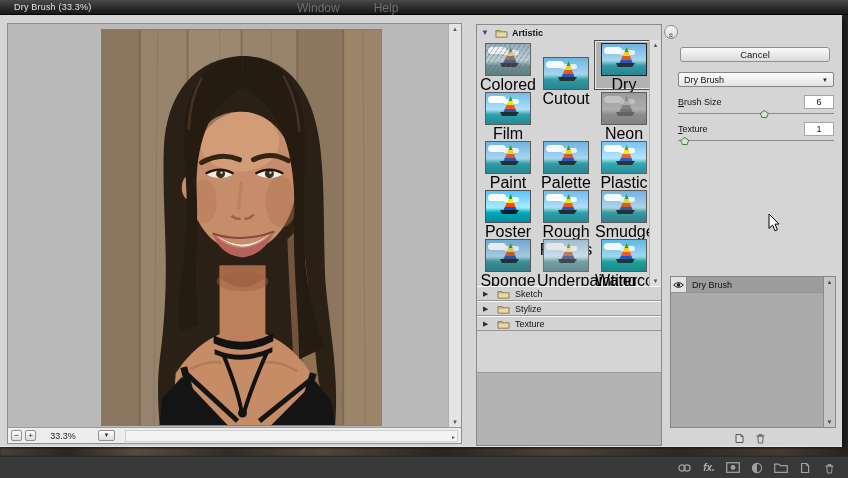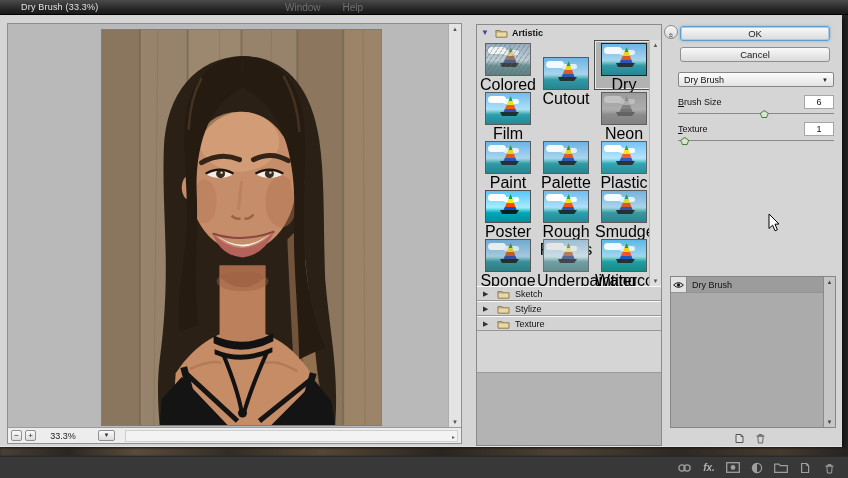--- a/index.html
+++ b/index.html
@@ -3,23 +3,23 @@
 <meta charset="utf-8">
 <style>
   html,body{margin:0;padding:0;background:#202020;}
   *{box-sizing:border-box;font-family:"Liberation Sans","DejaVu Sans",sans-serif;}
   .screen{position:relative;width:848px;height:478px;overflow:hidden;background:#262626;}
 
   
   .titlebar{position:absolute;left:0;top:0;width:848px;height:15px;
     background:linear-gradient(#4a4a4a,#242424 70%,#1b1b1b);
     border-bottom:1px solid #000;display:flex;align-items:center;}
-  .titlebar .title{color:#e3e3e3;font-size:9px;padding-left:21px;letter-spacing:.2px;}
+  .titlebar .title{color:#e3e3e3;font-size:9px;padding-left:14px;letter-spacing:.2px;}
   .ghostmenu{position:absolute;left:285px;top:0;height:15px;display:flex;gap:22px;align-items:center;}
-  .ghostmenu span{color:#6f6f6f;font-size:10px;filter:blur(.4px);}
+  .ghostmenu span{color:#6f6f6f;font-size:12px;filter:blur(.4px);margin-left:12px;}
 
   
   .dialog{position:absolute;left:0;top:15px;width:842px;height:432px;background:#d5d5d5;
     border-bottom:1px solid #f5f5f5;box-shadow:3px 3px 6px rgba(0,0,0,.55);}
 
   
   .preview-pane{position:absolute;left:7px;top:8px;width:455px;height:421px;
     border:1px solid #8f8f8f;background:#b9b9b9;box-shadow:inset 1px 1px 0 #a2a2a2;}
   .preview-canvas{position:absolute;left:0;top:0;right:13px;bottom:16px;background:#b9b9b9;overflow:hidden;}
   .photo{position:absolute;left:93px;top:5px;width:281px;height:397px;border:1px solid #7e7e7e;background:#97836b;}
@@ -394,21 +394,20 @@
               <path d="M1 2.5 h4 l1 1.3 h-5 z" fill="#f4e8c0" stroke="#8d7b4a" stroke-width="0.8"></path>
             </svg>
           </span>
           <span class="lbl">Texture</span>
         </div>
         <div class="thumbs-filler" style="top: 347px;"></div>
       </div>
 
     <div class="settings-pane">
       <button class="collapse-btn"><span>«</span></button>
-      <button class="btn ok">OK</button>
       <button class="btn cancel">Cancel</button>
       <div class="dropdown">
         <span class="lbl">Dry Brush</span>
         <span class="arr">▼</span>
       </div>
       <div class="sliders" id="sliders">
           <div class="sgroup">
             <div class="srow">
               <span class="slabel"><span class="u">B</span><span>rush Size</span></span>
               <div class="valbox"><span>6</span></div>

